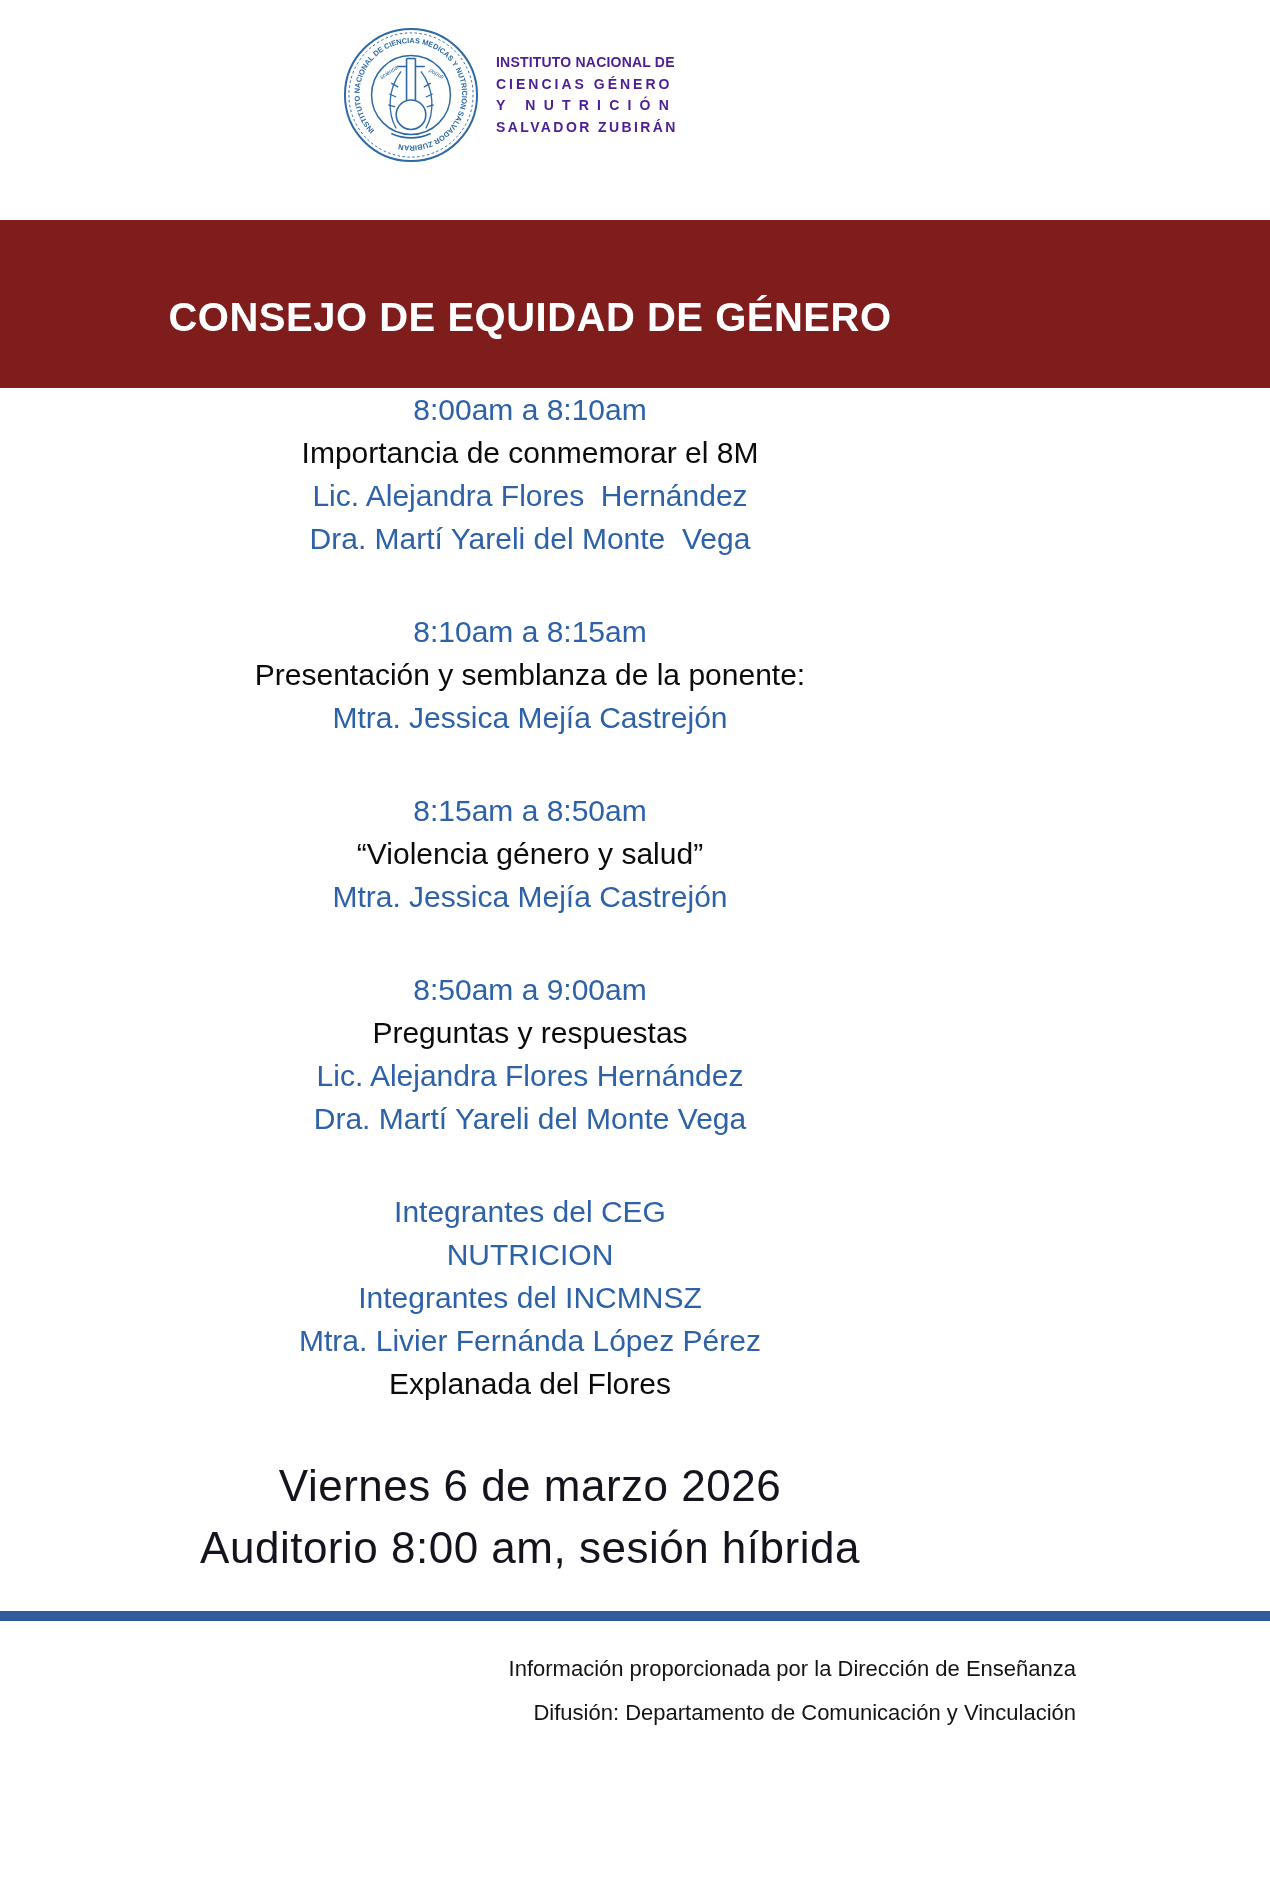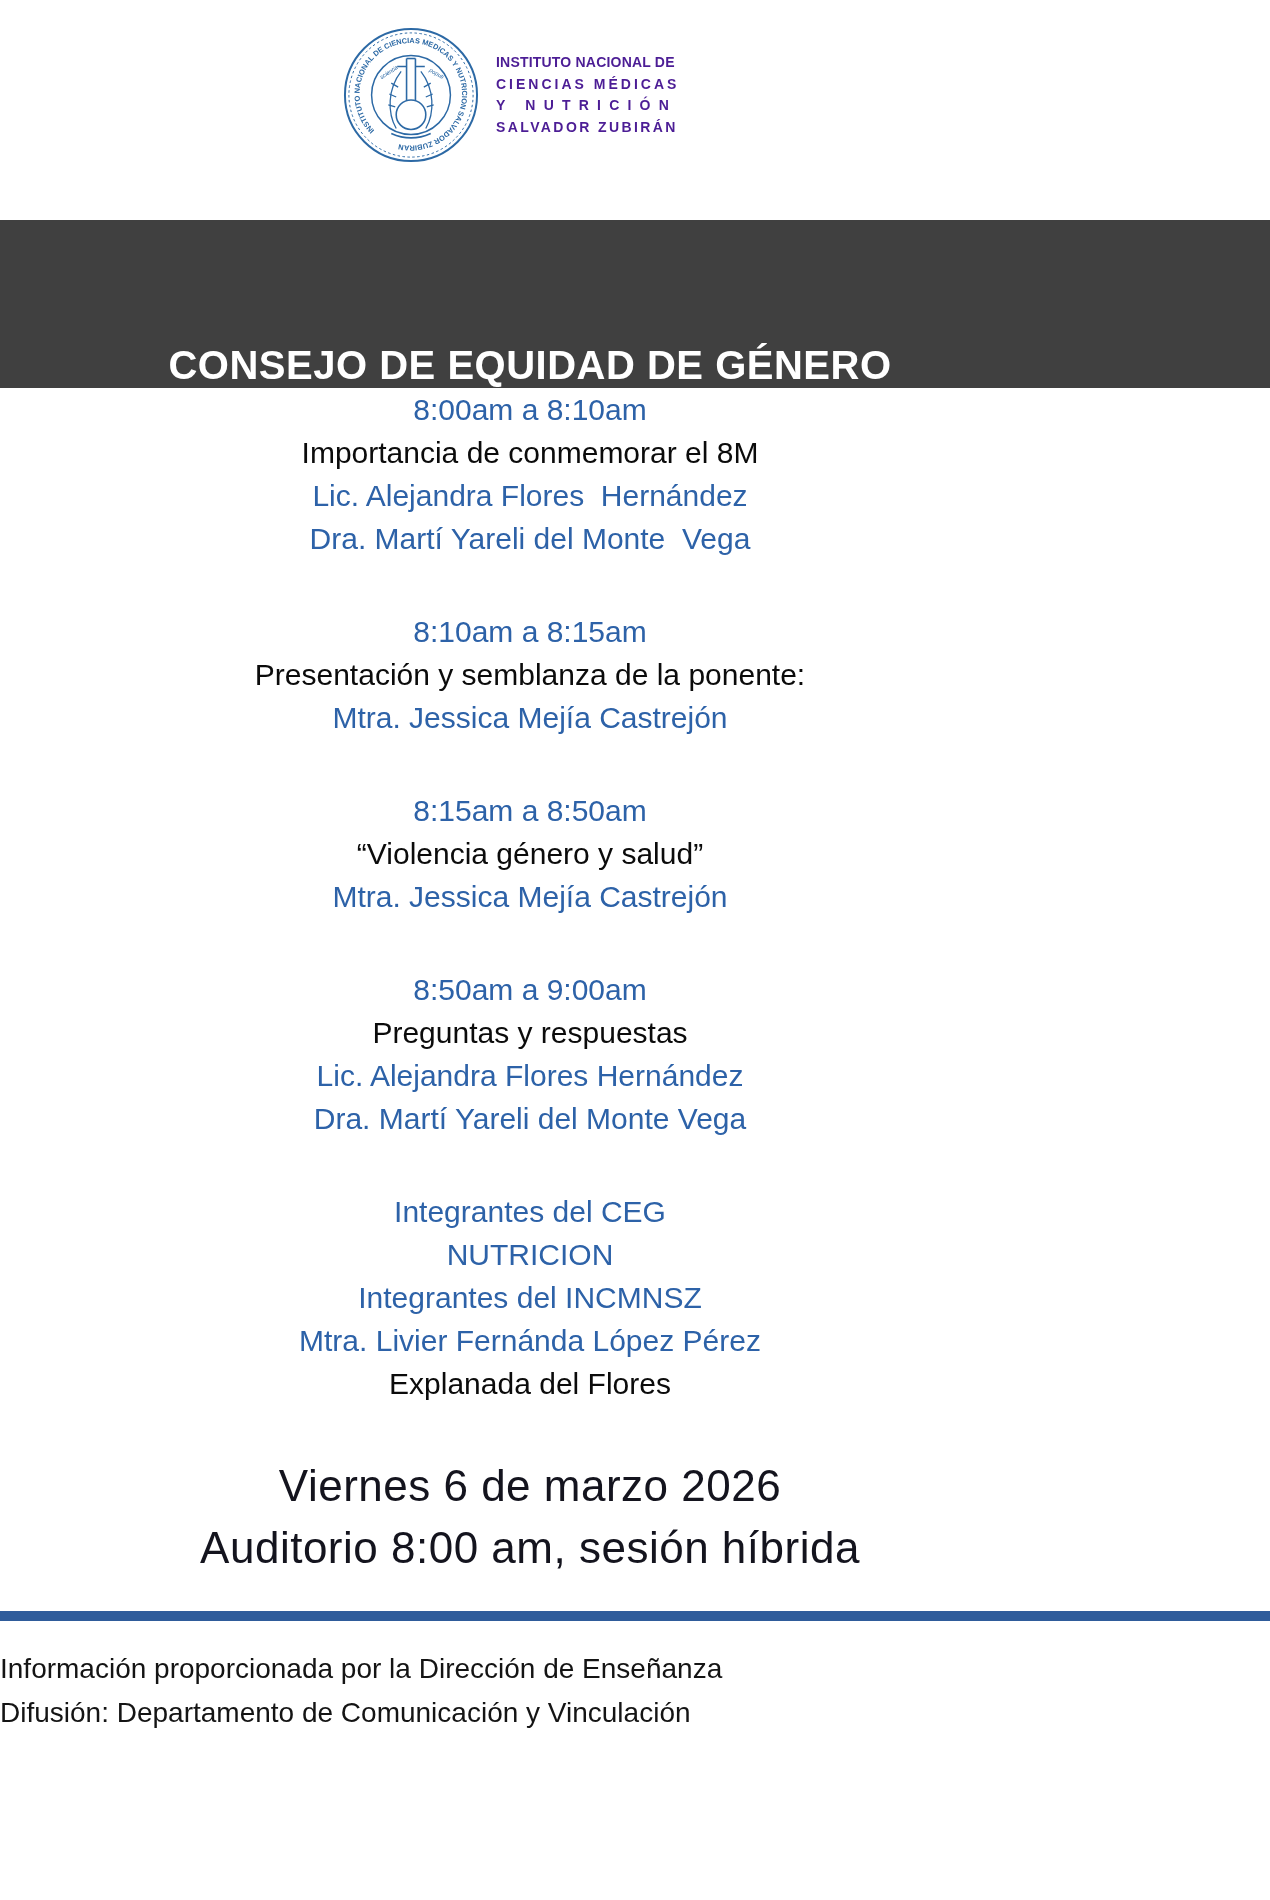--- a/index.html
+++ b/index.html
@@ -12,34 +12,34 @@
   
   .header{padding-top:26px;}
   .header-row{display:flex;justify-content:center;align-items:center;gap:16px;}
   .inst-name{width:222px;font-weight:bold;font-size:14px;line-height:21.5px;color:#4c1d95;}
   .inst-line{white-space:nowrap;}
   .inst-line:nth-child(1){letter-spacing:0.2px;}
   .inst-line:nth-child(2){letter-spacing:3px;}
   .inst-line:nth-child(3){letter-spacing:8.2px;}
   .inst-line:nth-child(4){letter-spacing:2.4px;}
   
-  .banner{margin-top:56px;width:1270px;height:168px;background:#404040;display:flex;align-items:flex-end;}
+  .banner{margin-top:56px;width:1270px;height:168px;background:#7f1d1d;display:flex;align-items:center;}
   .banner-inner{width:1060px;text-align:center;}
   .banner-title{color:#ffffff;font-weight:bold;font-size:40px;letter-spacing:0.5px;padding-top:26px;}
   
   .schedule{text-align:center;font-size:30px;line-height:43px;font-weight:normal;}
   .block{margin-bottom:50px;}
   .line{white-space:pre-wrap;}
   .line.time,.line.person{color:#2D62A8;}
   .line.title,.line.place{color:#0b0b0b;}
   
   .event-info{margin-top:46px;text-align:center;font-size:44px;line-height:62px;color:#14141e;font-weight:normal;letter-spacing:0.5px;}
   
   .divider{margin-top:32px;width:1270px;height:10px;background:#2F5C9B;}
-  .footer{margin-top:26px;text-align:left;font-size:28px;line-height:44px;color:#141414;}
+  .footer{margin-top:26px;text-align:right;font-size:22px;line-height:44px;color:#141414;margin-left:16px;}
 </style>
 </head>
 <body>
 
 <div class="header content-col">
   <div class="header-row">
     <svg width="138" height="138" viewBox="0 0 140 140">
       <defs>
         <path id="sealTextPath" d="M 33,106 a 52,52 0 1 1 0.02,0.02" fill="none"></path>
       </defs>
@@ -62,21 +62,21 @@
         <path d="M55,104 C46,88 46,64 60,46"></path>
         <path d="M57,62 l-7,-4 M55,72 l-7,-3 M54,82 l-7,-2"></path>
         <path d="M85,104 C94,88 94,64 80,46"></path>
         <path d="M83,62 l7,-4 M85,72 l7,-3 M86,82 l7,-2"></path>
       </g>
       <text x="40" y="54" font-size="6" font-style="italic" fill="#2C69A5" transform="rotate(-32 40 54)">scientia</text>
       <text x="88" y="46" font-size="6" font-style="italic" fill="#2C69A5" transform="rotate(30 88 46)">populi</text>
     </svg>
     <div class="inst-name">
       <div class="inst-line">INSTITUTO NACIONAL DE</div>
-      <div class="inst-line">CIENCIAS MÉDICAS</div>
+      <div class="inst-line">CIENCIAS GÉNERO</div>
       <div class="inst-line">Y NUTRICIÓN</div>
       <div class="inst-line">SALVADOR ZUBIRÁN</div>
     </div>
   </div>
 </div>
 
 <div class="banner">
   <div class="banner-inner">
     <div class="banner-title">CONSEJO DE EQUIDAD DE GÉNERO</div>
   </div>

